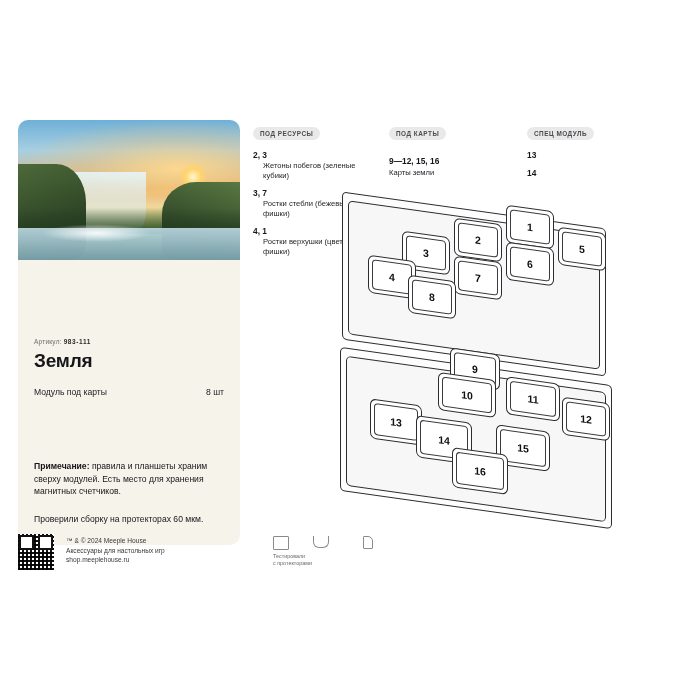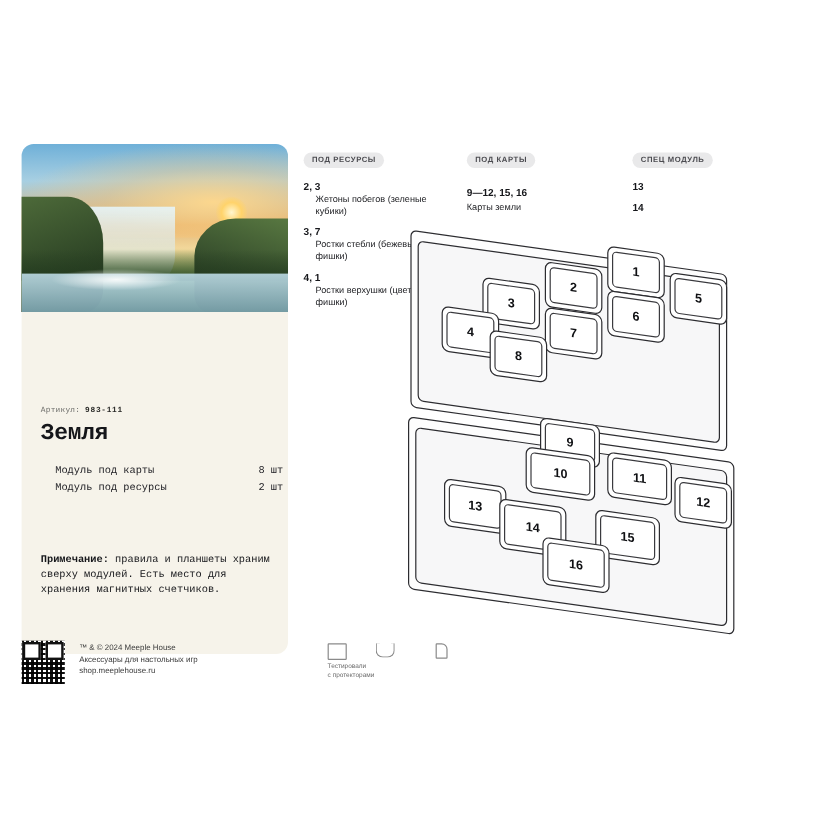--- a/index.html
+++ b/index.html
@@ -25,21 +25,20 @@
   .product-card {
     position: absolute;
     left: 18px;
     top: 120px;
     width: 222px;
     height: 361px;
     border-radius: 10px;
     background: #ffffff;
     box-shadow: 0 0 0 0 transparent;
     overflow: visible;
-    font-family: Liberation Mono, monospace;
   }
   .card-image {
     position: absolute;
     left: 0; top: 0;
     width: 222px; height: 140px;
     border-radius: 10px 10px 0 0;
     overflow: hidden;
     background: linear-gradient(180deg, #6fb0d8 0%, #a7cfe2 22%, #e0b273 48%, #f2d79a 62%, #83a85c 78%, #3d5c35 100%);
   }
   .card-image .sun {
@@ -114,21 +113,21 @@
   .product-title {
     position: absolute;
     left: 16px; top: 90px;
     font-size: 19px;
     font-weight: bold;
     color: #15161a;
     letter-spacing: -0.2px;
   }
   .spec-list {
     position: absolute;
-    left: 28px; top: 125px;
+    left: 16px; top: 125px;
     width: 190px;
     text-align: center;
   }
   .spec-row {
     display: flex;
     justify-content: space-between;
     font-size: 8.6px;
     color: #222227;
     line-height: 14px;
   }
@@ -326,29 +325,26 @@
         <span class="sku-label">Артикул:</span>
         <span class="sku-value">983-111</span>
       </div>
       <div class="product-title">Земля</div>
 
       <div class="spec-list">
         <div class="spec-row">
           <span>Модуль под карты</span>
           <span class="qty">8 шт</span>
         </div>
-        <div class="spec-row">
-          <span>Модуль под ресурсы</span>
-          <span class="qty">2 шт</span>
-        </div>
       </div>
 
       <div class="note-block">
         <b>Примечание:</b><span> правила и планшеты храним сверху модулей. Есть место для хранения магнитных счетчиков.</span>
       </div>
+      <div class="note-second">Проверили сборку на протекторах 60 мкм.</div>
     </div>
   </div>
 
   <div class="legend legend-res">
     <span class="legend-chip">Под ресурсы</span>
     <div class="legend-items">
       <div class="legend-item">
         <div class="legend-num">2, 3</div>
         <div class="legend-desc">Жетоны побегов (зеленые кубики)</div>
       </div>

